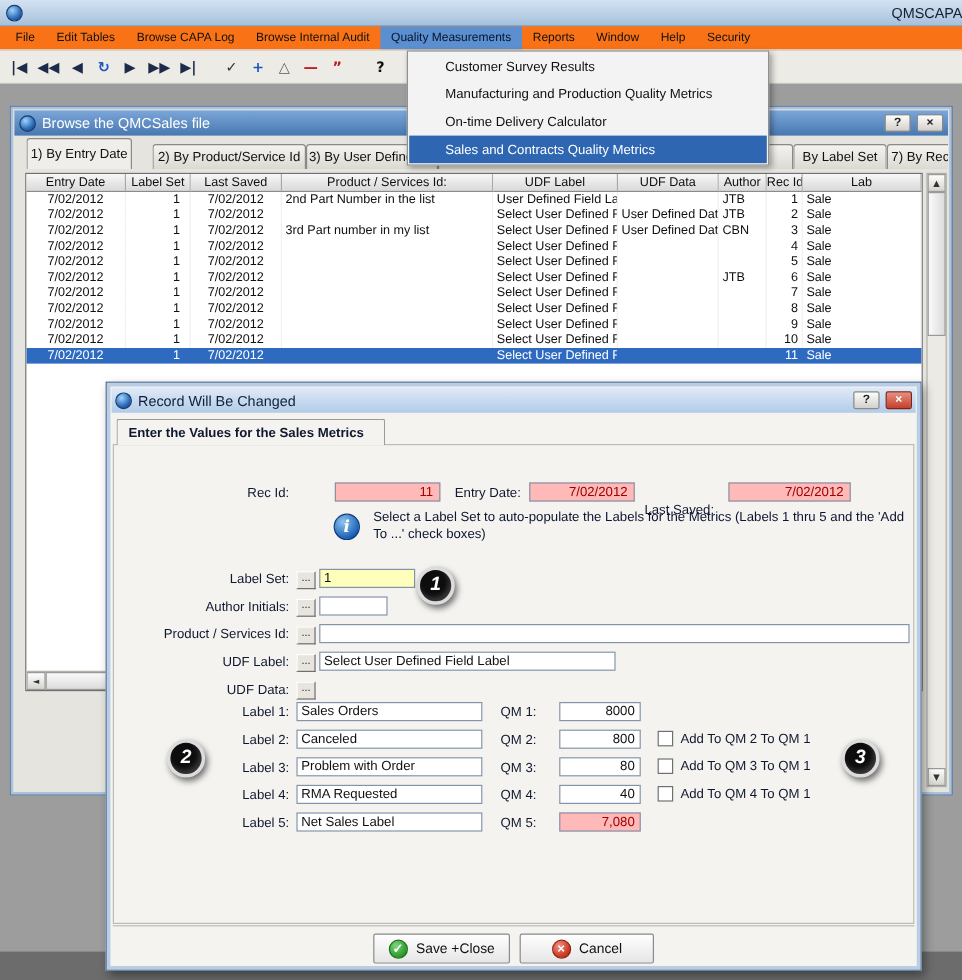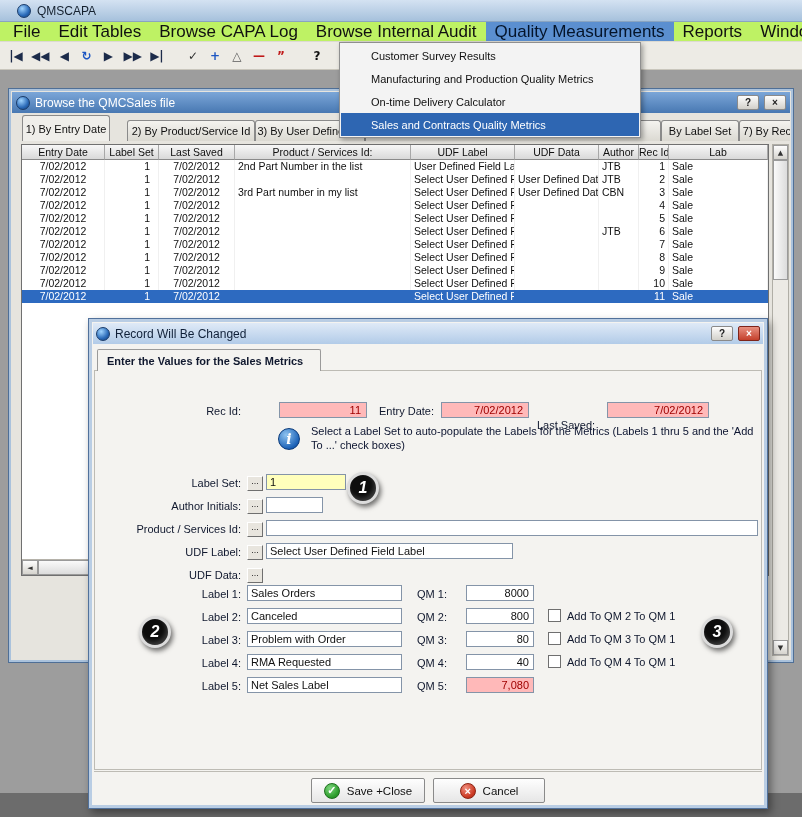--- a/index.html
+++ b/index.html
@@ -2,25 +2,25 @@
 <html><head>
 <meta charset="utf-8">
 <style>
   * { box-sizing: border-box; margin: 0; padding: 0; }
   html, body { width: 802px; height: 817px; overflow: hidden; }
   body { position: relative; font-family: "Liberation Sans", sans-serif; background: #9d9d9d; }
 
   
   .titlebar-main { position: absolute; left:0; top:0; width:802px; height:22px;
     background: linear-gradient(#d4e2f2,#a6c1dc); border-bottom:1px solid #8aa4c0;
-    display:flex; align-items:center; gap:6px; padding-left:17px; font-size:12px; color:#14202e; }
+    display:flex; align-items:center; gap:6px; padding-left:5px; font-size:12px; color:#14202e;justify-content:space-between; }
   .sphere-icon { width:14px; height:14px; border-radius:50%; flex:none;
     background: radial-gradient(circle at 35% 30%, #9fd4ff, #2a6ab8 60%, #123d78); border:1px solid #1a3c6a; }
-  .menubar { position:absolute; left:0; top:22px; width:802px; height:20px; background:#bef264;
-    border-bottom:1px solid #dcdad2; display:flex; align-items:stretch; padding-left:4px; font-size:17px; color:#101010; }
+  .menubar { position:absolute; left:0; top:22px; width:802px; height:20px; background:#f97316;
+    border-bottom:1px solid #dcdad2; display:flex; align-items:stretch; padding-left:4px; font-size:10px; color:#101010; }
   .menu-item { padding:0 9px; display:flex; align-items:center; white-space:nowrap; }
   .menu-item.hilite { background:#5b8fd0; color:#04142a; }
   .toolbar { position:absolute; left:0; top:42px; width:802px; height:28px; background:#edebe5;
     border-bottom:1px solid #c9c6bc; display:flex; align-items:center; padding-left:6px; gap:2px;
     font-family:"DejaVu Sans", sans-serif; }
   .tool-btn { min-width:20px; height:22px; display:flex; align-items:center; justify-content:center;
     font-size:12px; font-weight:bold; color:#1c2b4a; padding:0 3px; }
   .tool-btn.gap { margin-left:14px; }
   .mdi-bg { position:absolute; left:0; top:70px; width:802px; height:747px; background:#9d9d9d; z-index:0; }
   .dark-strip { position:absolute; left:0; top:793px; width:802px; height:24px; background:#6c6c6c; z-index:1; }

